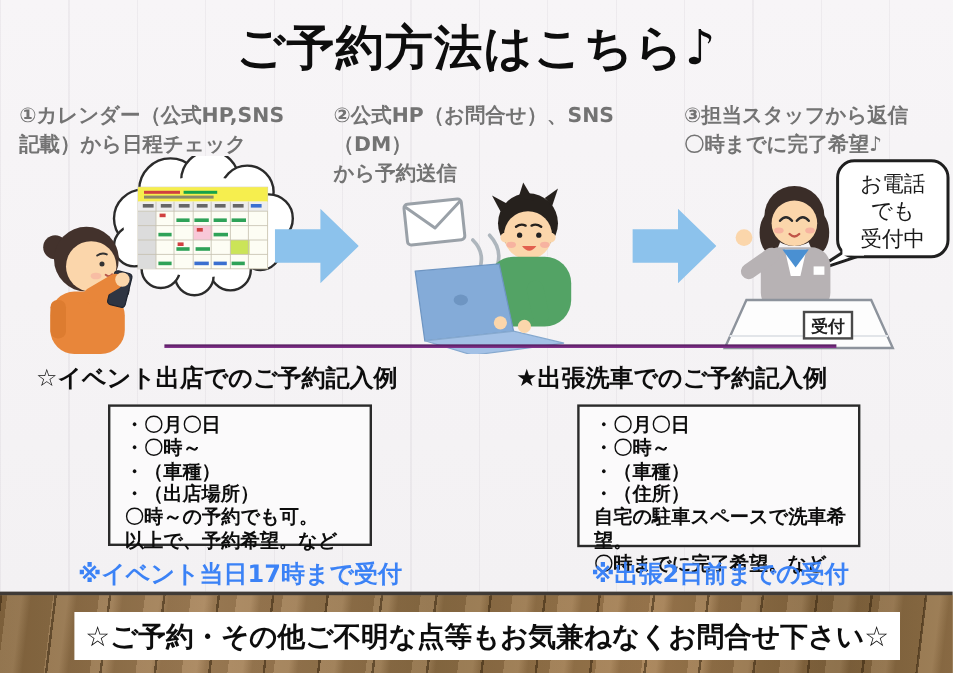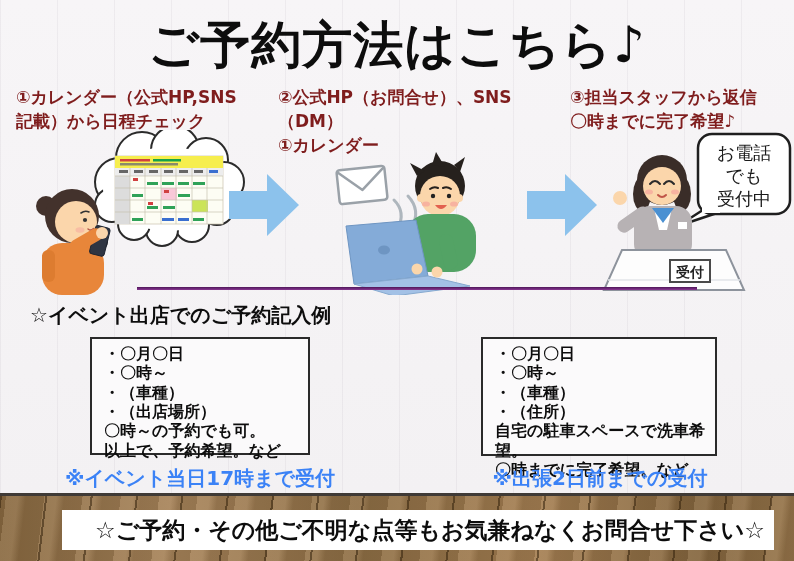--- a/index.html
+++ b/index.html
@@ -21,25 +21,25 @@
   .floor{
     position:absolute;left:0;top:496px;width:794px;height:65px;
     background-color:#9b7a4d;
     background-image:
       repeating-linear-gradient(97deg, rgba(52,34,12,0.55) 0 2px, rgba(0,0,0,0) 2px 45px),
       repeating-linear-gradient(97deg, rgba(255,255,255,0.08) 6px 18px, rgba(0,0,0,0.10) 26px 44px),
       linear-gradient(90deg,#8a6a41 0%,#a8845a 22%,#8f6f45 45%,#a57f52 68%,#85663e 88%,#97754a 100%);
   }
   .title{
     position:absolute;left:0;top:12px;width:794px;text-align:center;
-    font-size:50px;font-weight:bold;letter-spacing:1px;color:#0d0d0d;
+    font-size:40px;font-weight:bold;letter-spacing:1px;color:#0d0d0d;
   }
   .step-label{
     position:absolute;top:86px;font-size:17px;font-weight:bold;line-height:1.4;
-    white-space:pre-line;color:#7f1d1d;
+    white-space:pre-line;color:#737373;
   }
   .step1{left:16px;width:256px;}
   .step2{left:278px;width:286px;}
   .step3{left:570px;width:224px;}
   .illu{position:absolute;}
   .arrow{position:absolute;top:174px;width:70px;height:62px;}
   .divider{position:absolute;left:137px;top:287px;width:560px;height:3px;
     background:linear-gradient(180deg,#4e1658,#8a3793);}
   .example-heading{
     position:absolute;top:302px;font-size:20px;font-weight:bold;color:#0d0d0d;
@@ -54,38 +54,38 @@
   .eb-left{left:90px;width:220px;height:118px;}
   .eb-right{left:481px;width:236px;height:119px;}
   .example-note{
     position:absolute;top:465px;font-size:20px;font-weight:bold;text-align:center;color:#3b82f6;
   }
   .en-left{left:30px;width:340px;}
   .en-right{left:430px;width:340px;}
   .banner{
     position:absolute;left:62px;top:510px;width:688px;height:40px;
     background:#ffffff;display:flex;align-items:center;justify-content:center;
-    font-size:23px;font-weight:bold;color:#0d0d0d;white-space:nowrap;padding-left:24px;
+    font-size:23px;font-weight:bold;color:#0d0d0d;white-space:nowrap;
   }
   svg text{font-family:"DejaVu Sans","Liberation Sans",sans-serif;}
 </style>
 </head>
 <body>
 
 <div class="stage">
   <div class="wall"></div>
   <div class="floor"></div>
   <div class="wall-edge"></div>
 
   <div class="title">ご予約方法はこちら♪</div>
 
   <div class="step-label step1">①カレンダー（公式HP,SNS
 記載）から日程チェック</div>
   <div class="step-label step2">②公式HP（お問合せ）、SNS（DM）
-①カレンダー</div>
+から予約送信</div>
   <div class="step-label step3">③担当スタッフから返信
 〇時までに完了希望♪</div>
 
   <svg class="illu" style="left:12px;top:130px;" width="235" height="165" viewBox="0 0 235 165">
     <g>
       <g fill="#ffffff" stroke="#2b2b2b" stroke-width="2">
         <circle cx="107" cy="52" r="24"></circle>
           <circle cx="130" cy="28" r="26"></circle>
         <circle cx="163" cy="20" r="24"></circle>
           <circle cx="194" cy="30" r="22"></circle>
@@ -236,20 +236,21 @@
       <polygon points="24,118 128,118 146,158 6,158" fill="#fdfdfd" stroke="#8d939c" stroke-width="2"></polygon>
       <path d="M10,148 L142,148" stroke="#e2e5e9" stroke-width="1.5"></path>
       <rect x="72" y="128" width="40" height="22" fill="#ffffff" stroke="#4a4a4a" stroke-width="2"></rect>
       <text x="92" y="145" text-anchor="middle" font-size="14" font-weight="bold" fill="#222">受付</text>
     </g>
   </svg>
 
   <div class="divider"></div>
 
   <div class="example-heading eh-left">☆イベント出店でのご予約記入例</div>
+  <div class="example-heading eh-right">★出張洗車でのご予約記入例</div>
 
   <div class="example-box eb-left">・〇月〇日
 ・〇時～
 ・（車種）
 ・（出店場所）
 〇時～の予約でも可。
 以上で、予約希望。など</div>
   <div class="example-box eb-right">・〇月〇日
 ・〇時～
 ・（車種）

